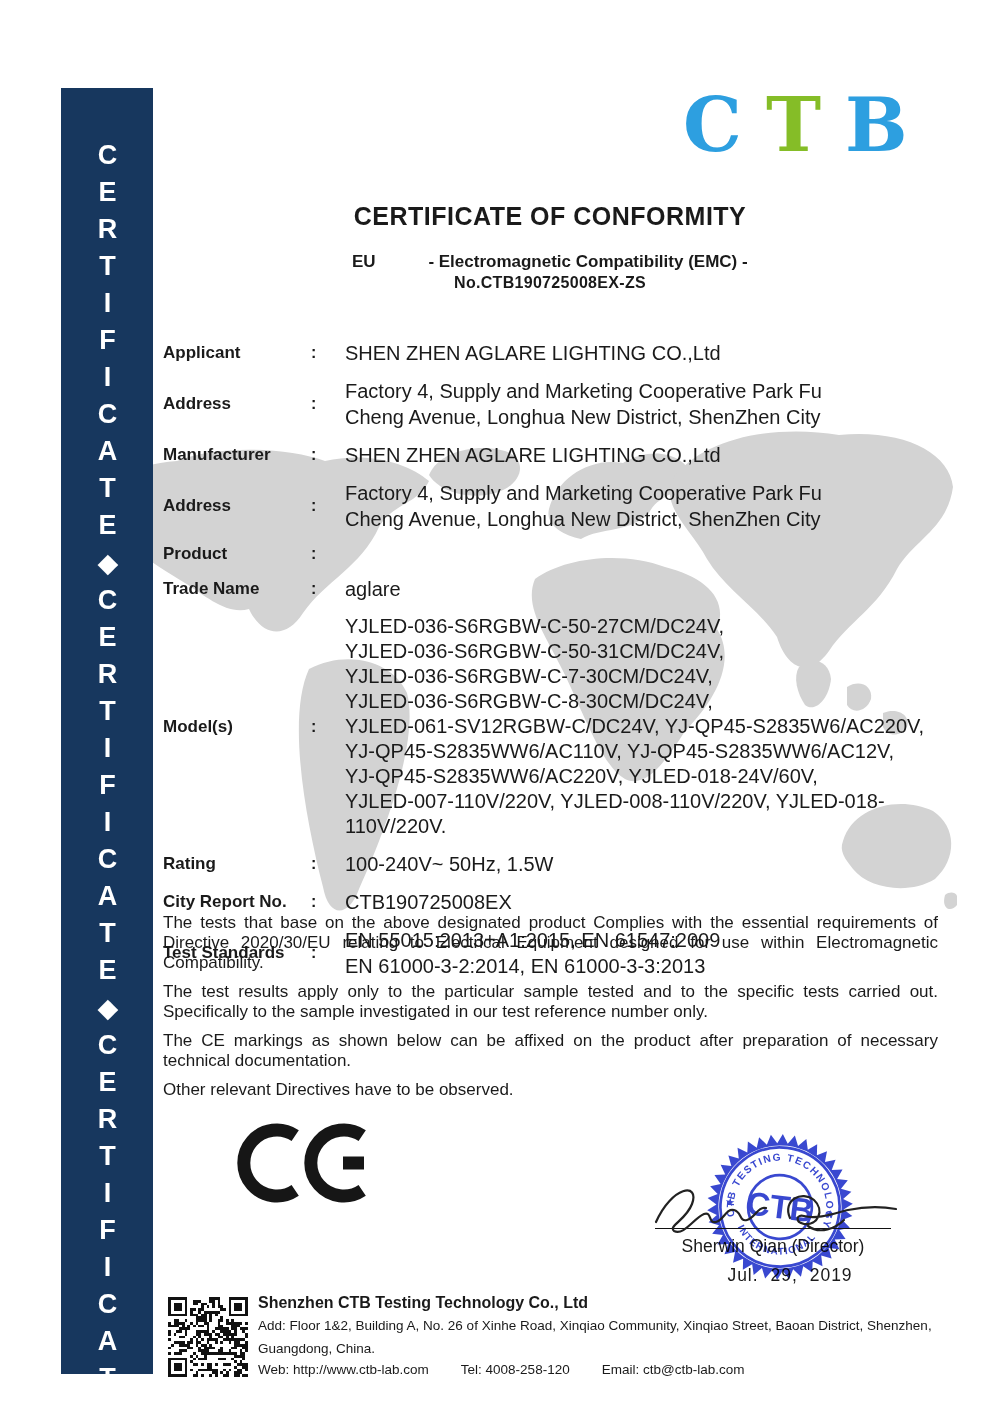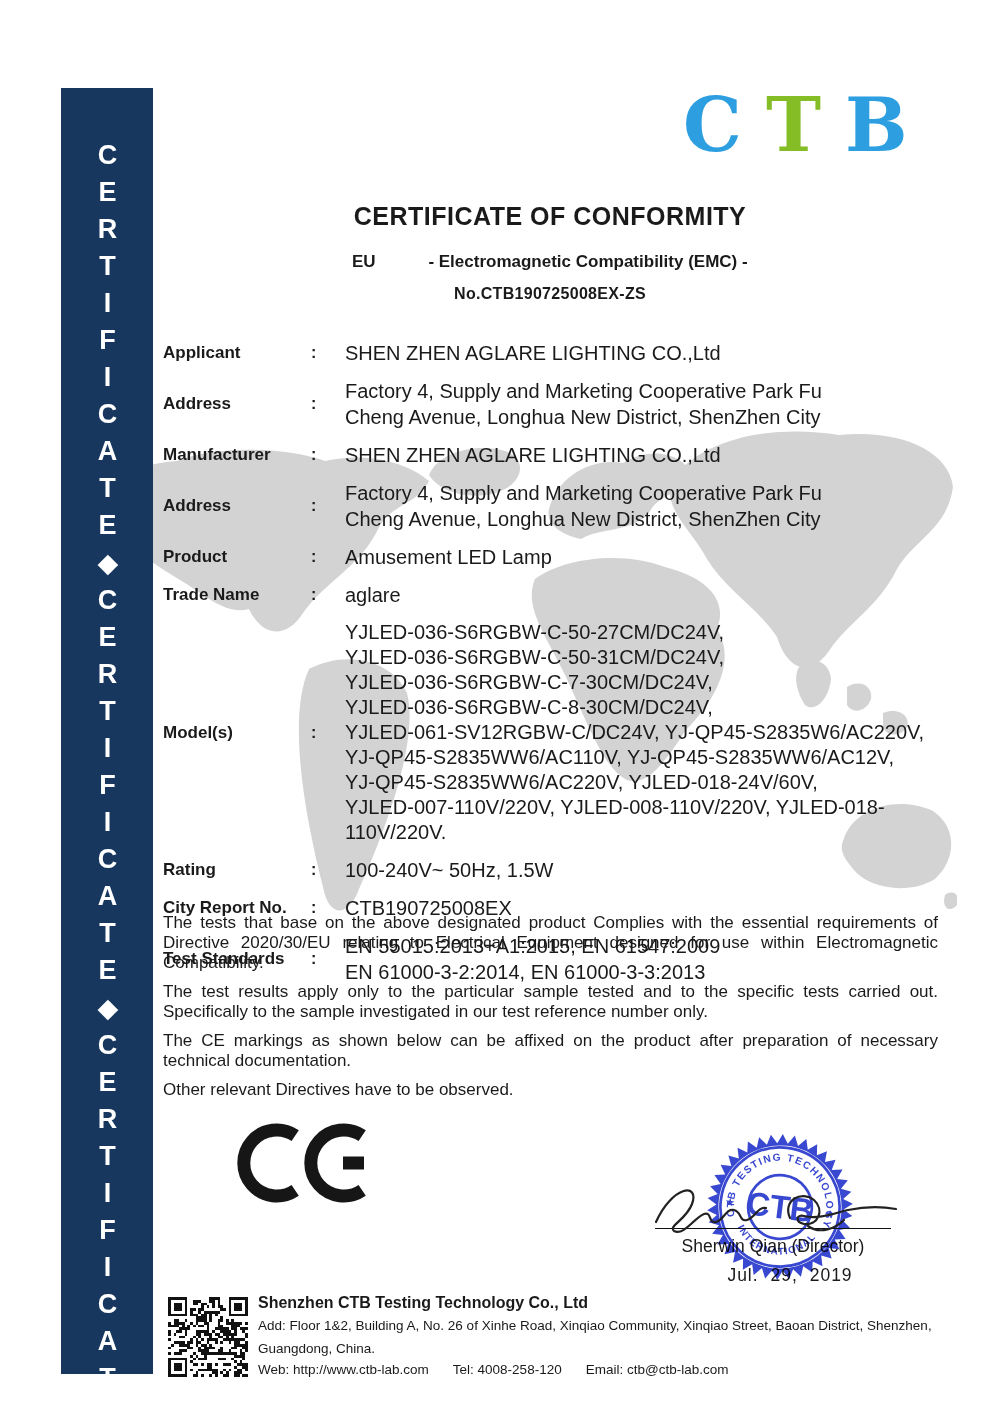--- a/index.html
+++ b/index.html
@@ -24,21 +24,21 @@
   
   .logo{position:absolute;left:683px;top:88px;z-index:3;font-family:"DejaVu Serif","Liberation Serif",serif;
         font-weight:bold;font-size:74px;letter-spacing:24px;line-height:1;}
 
   
   .header{position:absolute;left:160px;top:202px;width:780px;text-align:center;z-index:3;}
   .cert-title{font-size:25px;font-weight:bold;letter-spacing:.5px;margin:0;}
   .subhead{position:relative;margin-top:21px;font-size:17px;font-weight:bold;}
   .subhead .eu{position:absolute;left:192px;}
   .subhead .emc{display:inline-block;margin-left:76px;}
-  .certno{margin-top:13px;font-size:16px;font-weight:bold;letter-spacing:.3px;}
+  .certno{margin-top:2px;font-size:16px;font-weight:bold;letter-spacing:.3px;}
 
   
   .fields{position:absolute;left:163px;top:340px;width:776px;z-index:3;}
   .field-row{display:flex;align-items:center;margin-bottom:12px;}
   .field-label{width:148px;font-weight:bold;font-size:17px;flex:none;}
   .field-colon{width:34px;font-weight:bold;font-size:16px;flex:none;}
   .field-value{flex:1;font-size:20px;line-height:26px;white-space:pre-line;}
   .field-row.tight .field-value{line-height:25px;}
 
   
@@ -60,21 +60,21 @@
   .stamp .ink{fill:var(--stamp);}
   .stamp .ring{fill:none;stroke:var(--stamp);}
   .stamp text{fill:var(--stamp);font-family:"Liberation Sans",sans-serif;}
 
   
   .footer{position:absolute;left:168px;top:1294px;width:770px;z-index:3;}
   .qr{position:absolute;left:0;top:3px;}
   .footer-text{margin-left:90px;}
   .footer-company{font-size:16px;font-weight:bold;margin-bottom:3px;}
   .footer-addr{font-size:13.5px;line-height:22.5px;}
-  .footer-contact{display:flex;gap:24px;font-size:13.5px;margin-top:2px;}
+  .footer-contact{display:flex;gap:32px;font-size:13.5px;margin-top:2px;}
 </style>
 </head>
 <body>
 
 <div class="page">
 
   <svg class="map" viewBox="0 0 900 520" aria-hidden="true">
     <path d="M38,92 C30,70 70,48 120,44 C160,28 230,30 268,44 C310,34 352,46 372,64 C360,88 336,86 322,110 C304,150 268,164 246,196 C228,224 204,218 192,192 C170,198 150,180 128,166 C96,146 52,120 38,92 Z"></path>
     <path d="M20,120 C40,130 60,146 52,156 C36,152 16,136 20,120 Z"></path>
     <path d="M372,58 C382,34 420,26 448,34 C470,42 466,62 448,72 C426,84 386,80 372,58 Z"></path>
@@ -129,21 +129,20 @@
     <div class="field-row">
       <div class="field-label">Address</div>
       <div class="field-colon">:</div>
       <div class="field-value">Factory 4, Supply and Marketing Cooperative Park Fu
 Cheng Avenue, Longhua New District, ShenZhen City</div>
     </div>
 
     <div class="field-row">
       <div class="field-label">Product</div>
       <div class="field-colon">:</div>
-      <div class="field-value">Amusement LED Lamp</div>
     </div>
 
     <div class="field-row">
       <div class="field-label">Trade Name</div>
       <div class="field-colon">:</div>
       <div class="field-value">aglare</div>
     </div>
 
     <div class="field-row tight">
       <div class="field-label">Model(s)</div>

